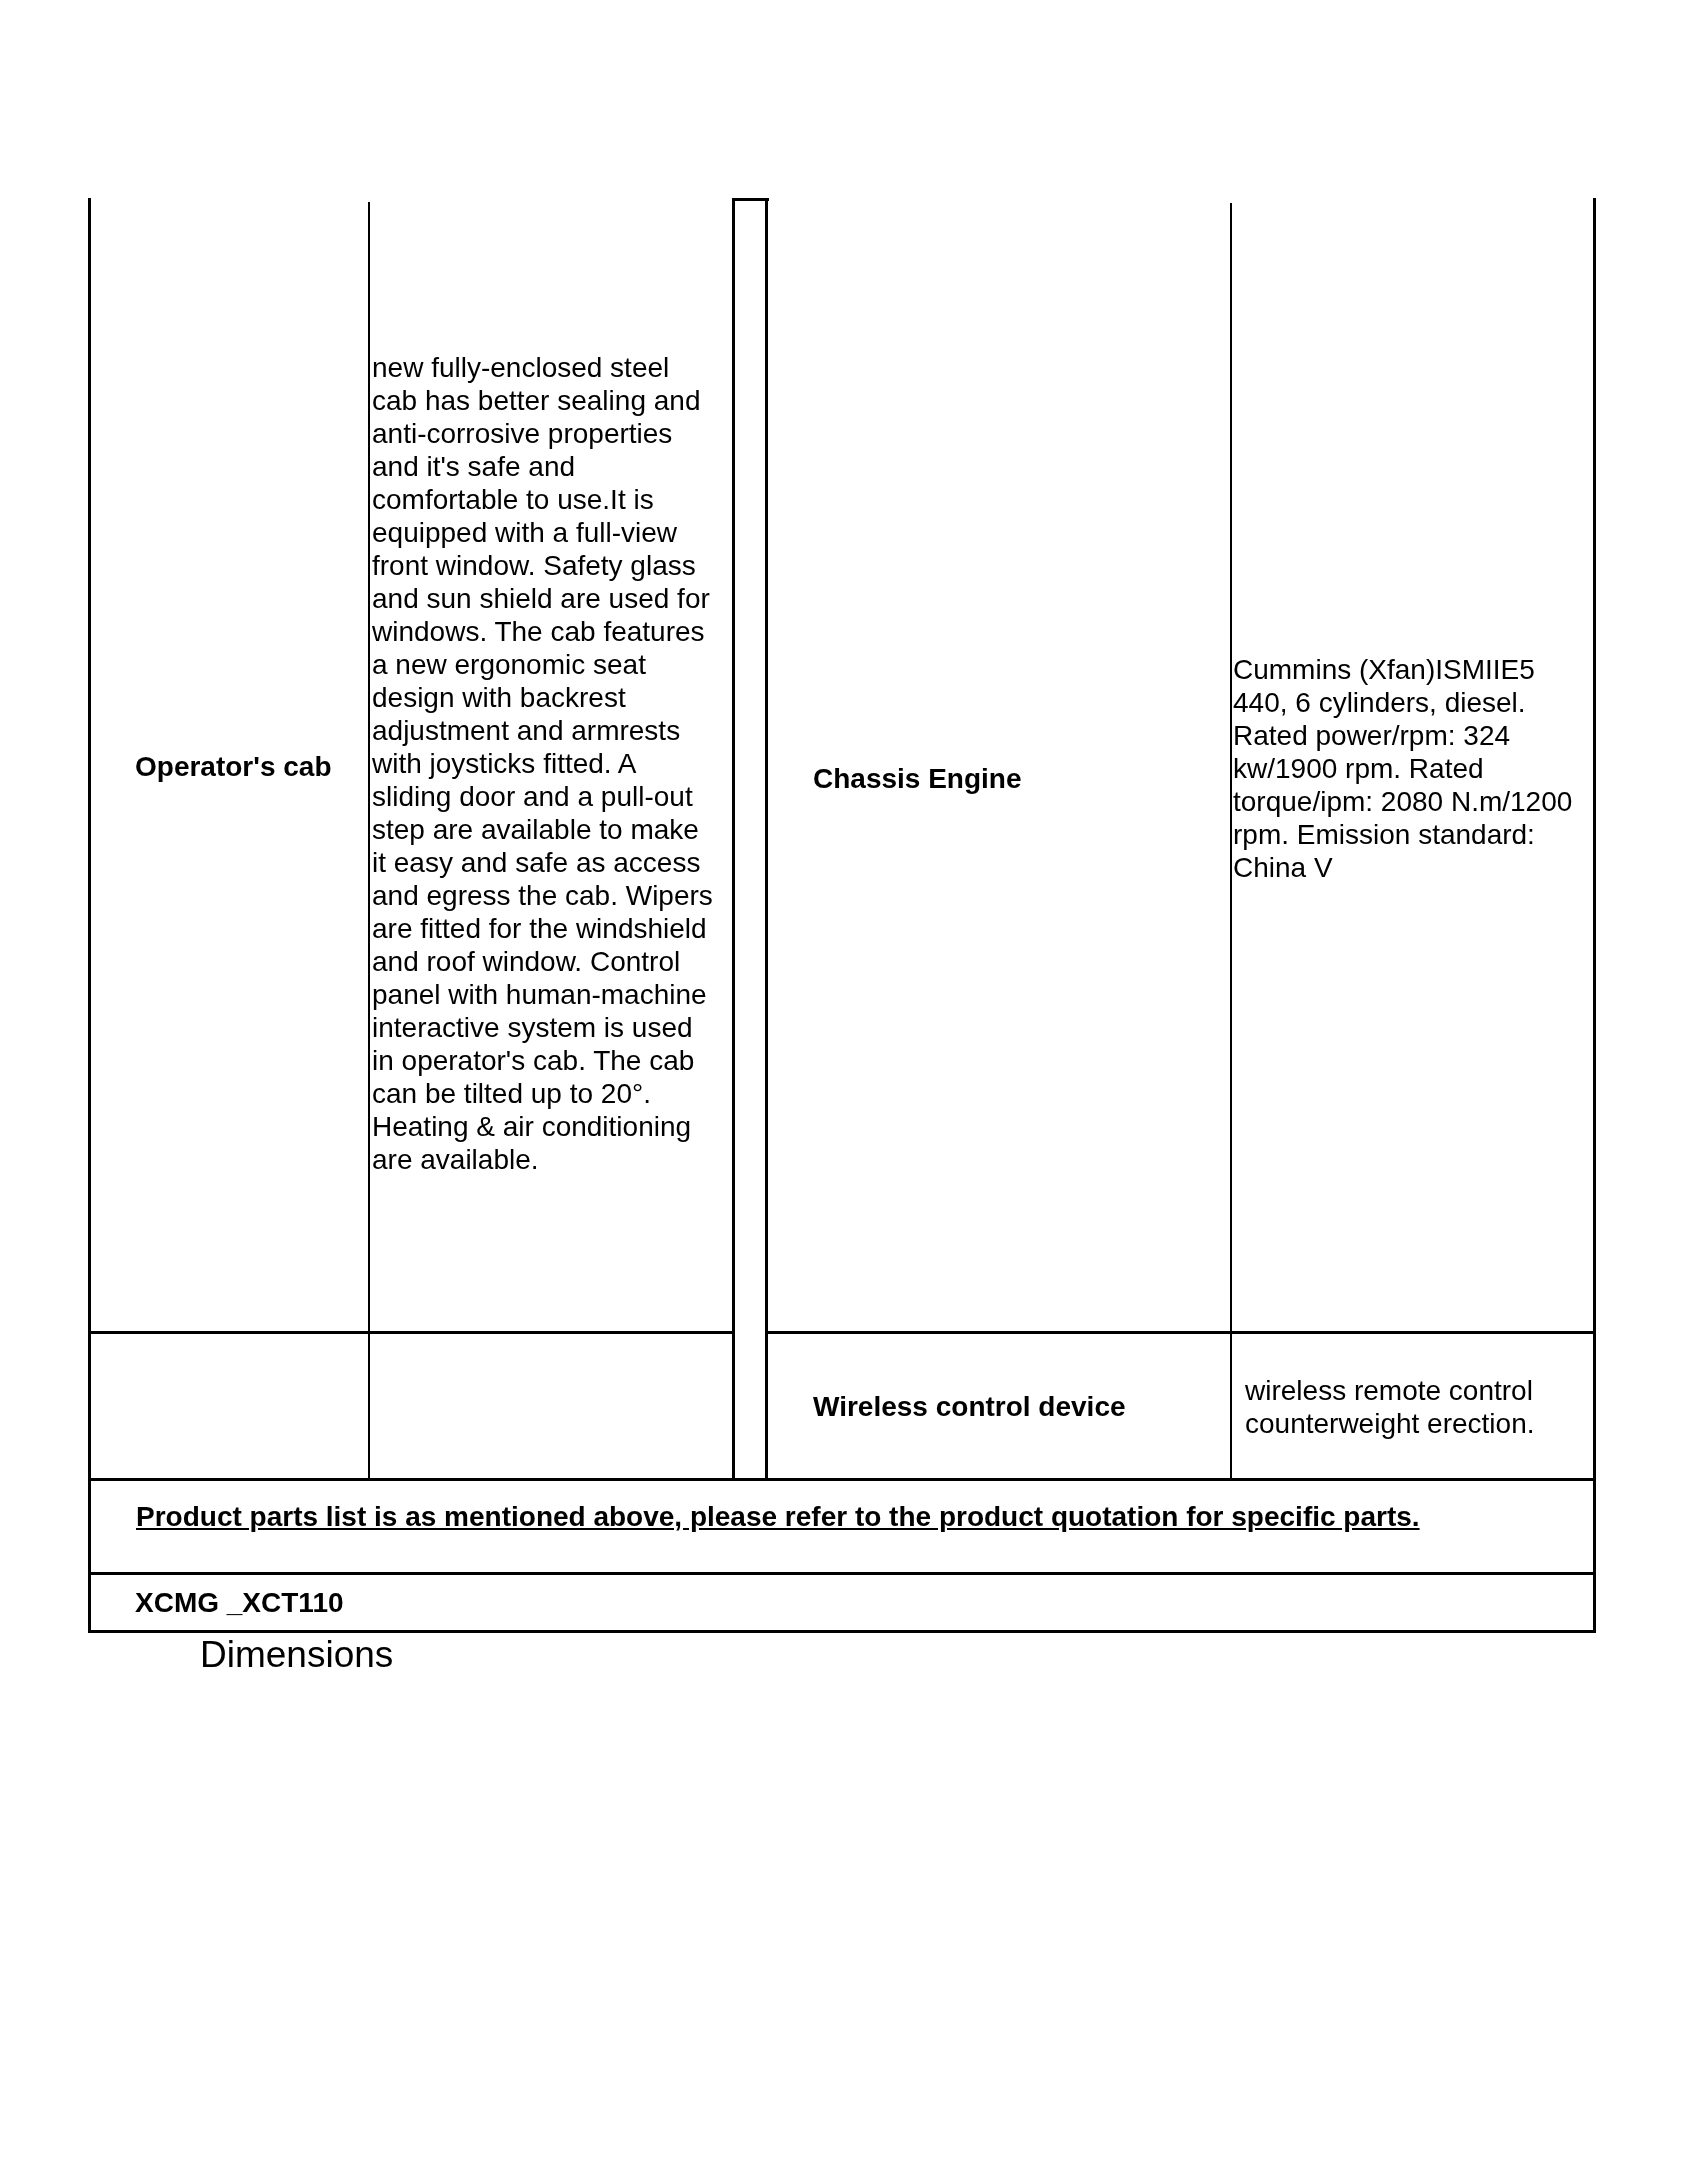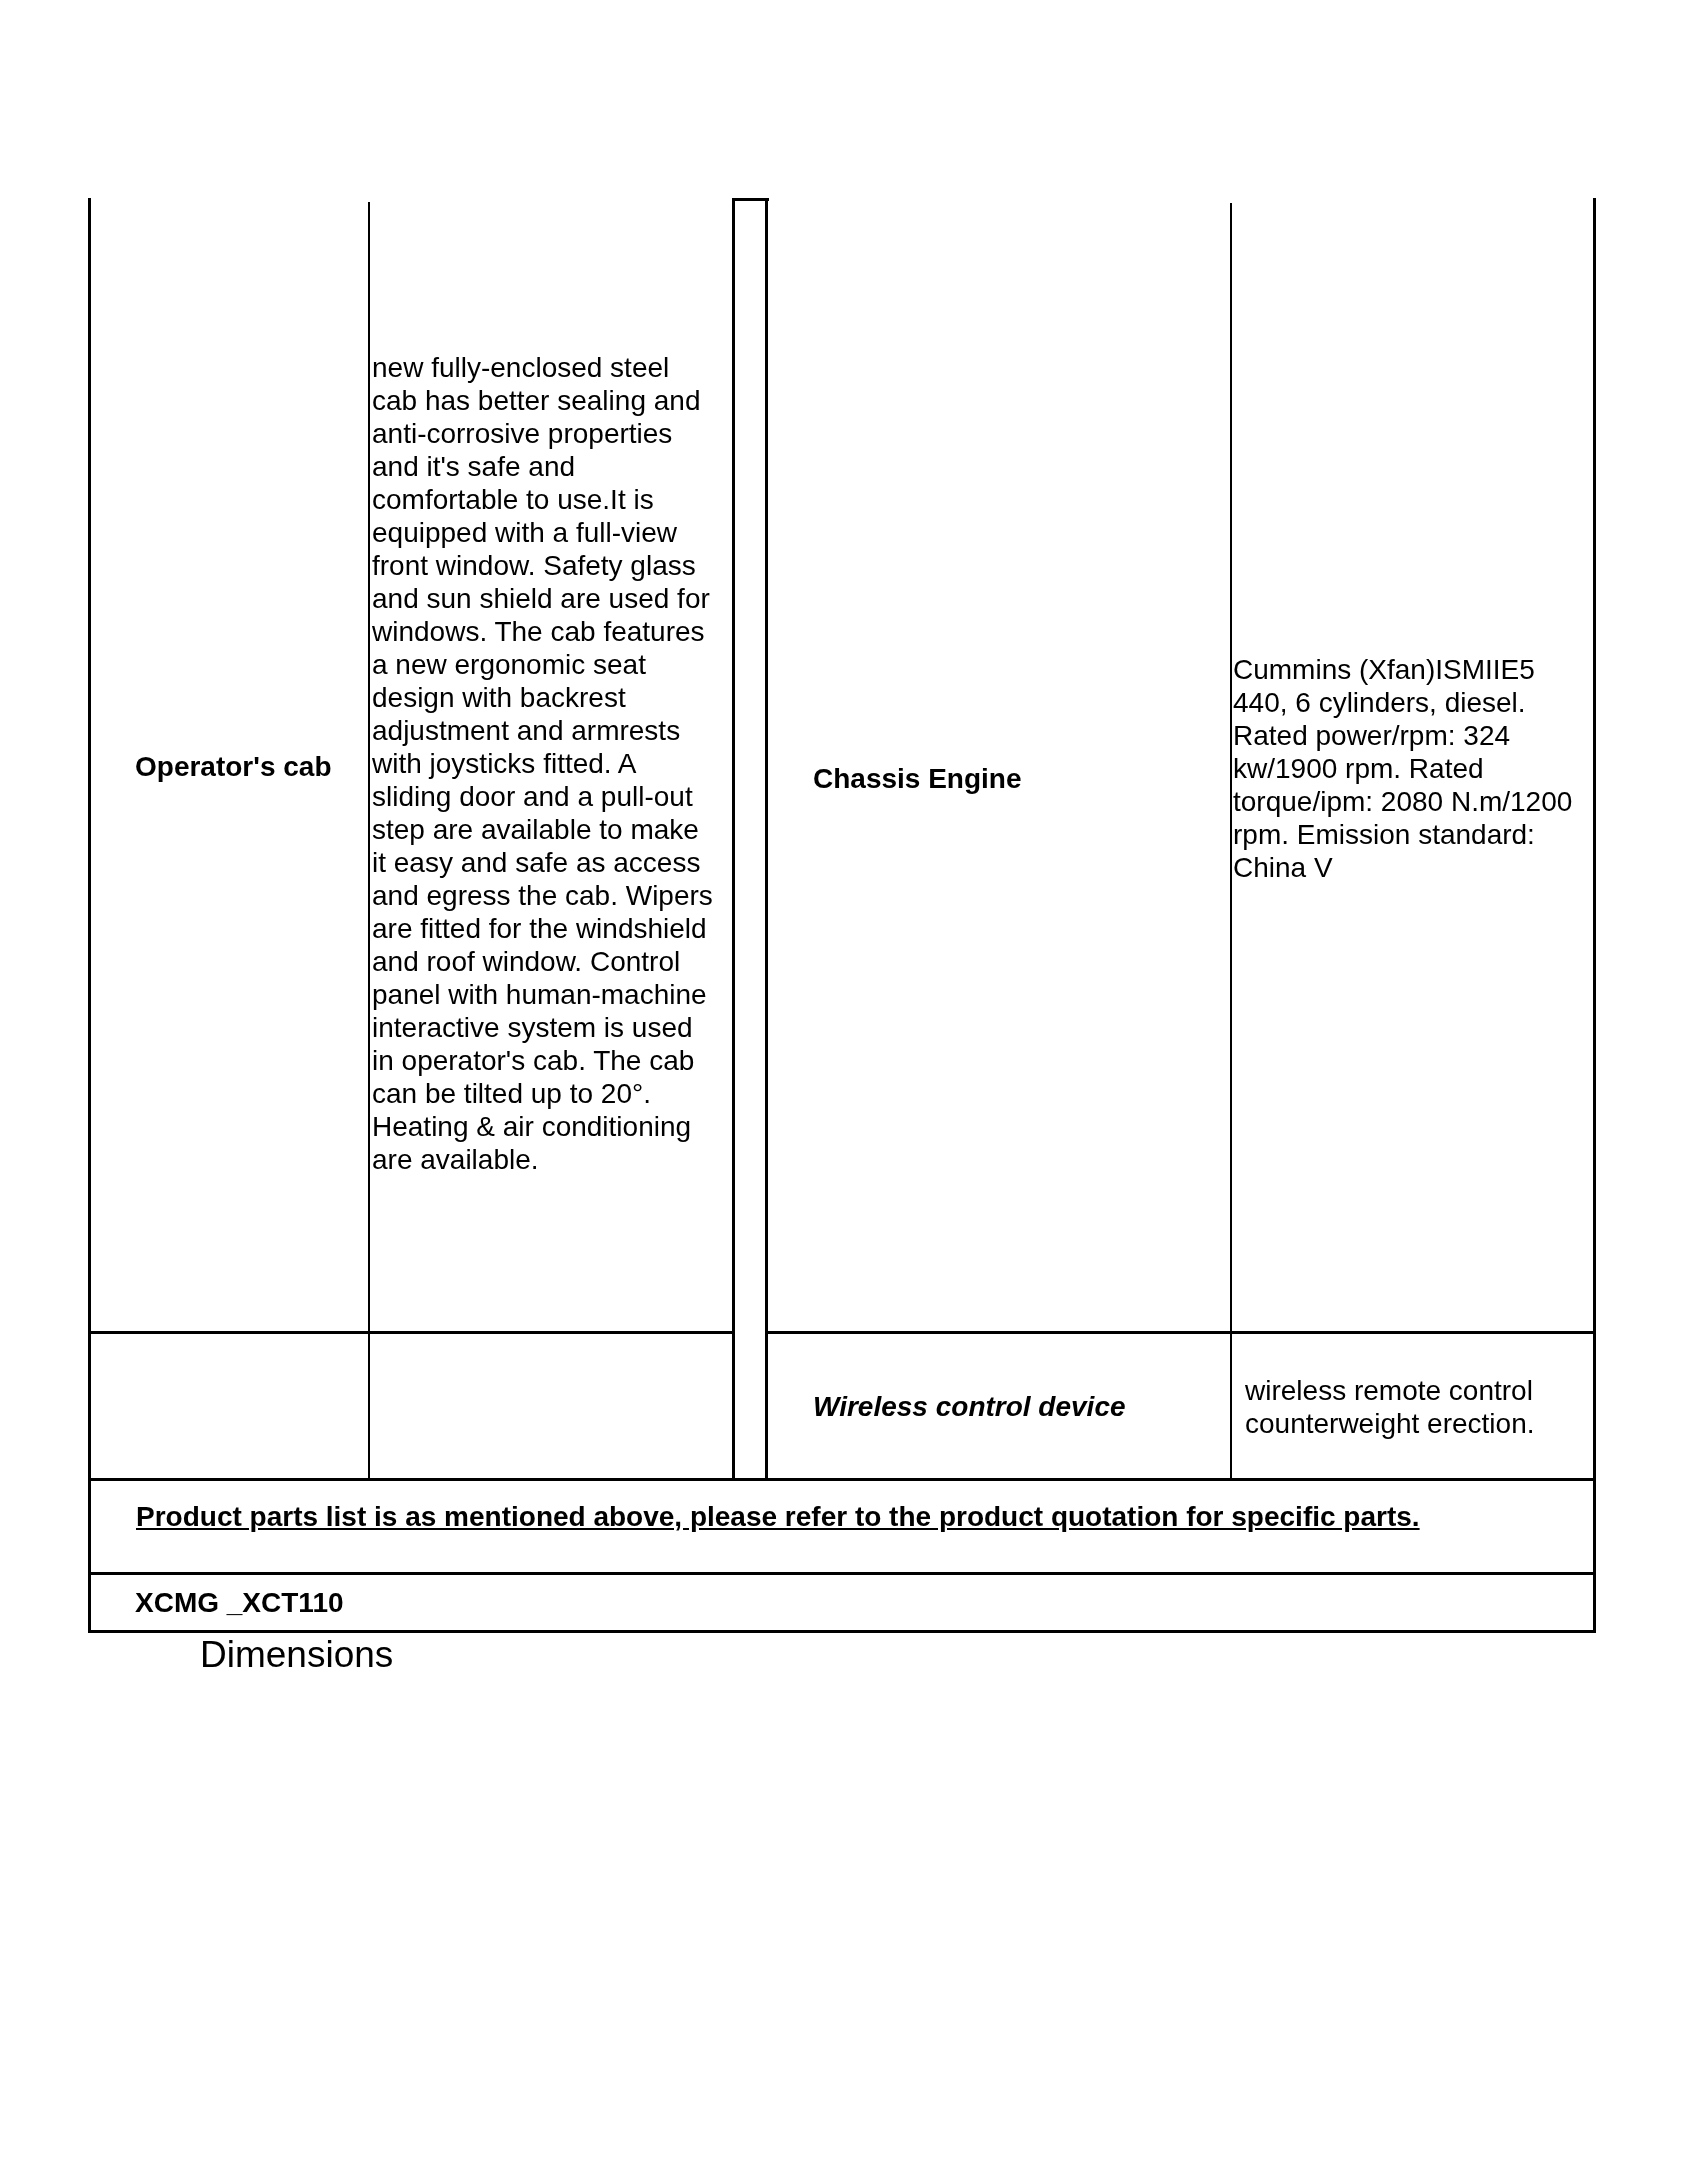--- a/index.html
+++ b/index.html
@@ -58,21 +58,21 @@
   <span class="txt bold" style="position:static;">Chassis Engine</span>
 </div>
 <div class="txt" style="left:1233px;top:653px;width:361px;">Cummins (Xfan)ISMIIE5
 440, 6 cylinders, diesel.
 Rated power/rpm: 324
 kw/1900 rpm. Rated
 torque/ipm: 2080 N.m/1200
 rpm. Emission standard:
 China V</div>
 
-<div class="cell-v" style="left:769px;top:1334px;width:460px;height:145px;font-style:italic;">
+<div class="cell-v" style="left:769px;top:1334px;width:460px;height:145px;">
   <span class="txt bold" style="position:static;">Wireless  control device</span>
 </div>
 <div class="cell-v" style="left:1233px;top:1334px;width:361px;height:145px;">
   <span class="txt" style="position:static;padding-left:12px;">wireless remote control
 counterweight  erection.</span>
 </div>
 
 <div class="cell-v" style="left:92px;top:1481px;width:1501px;height:70px;text-decoration:underline;">
   <span class="txt bold" style="position:static;white-space:nowrap;">Product parts list is as mentioned above, please refer to the product quotation for specific parts.</span>
 </div>

